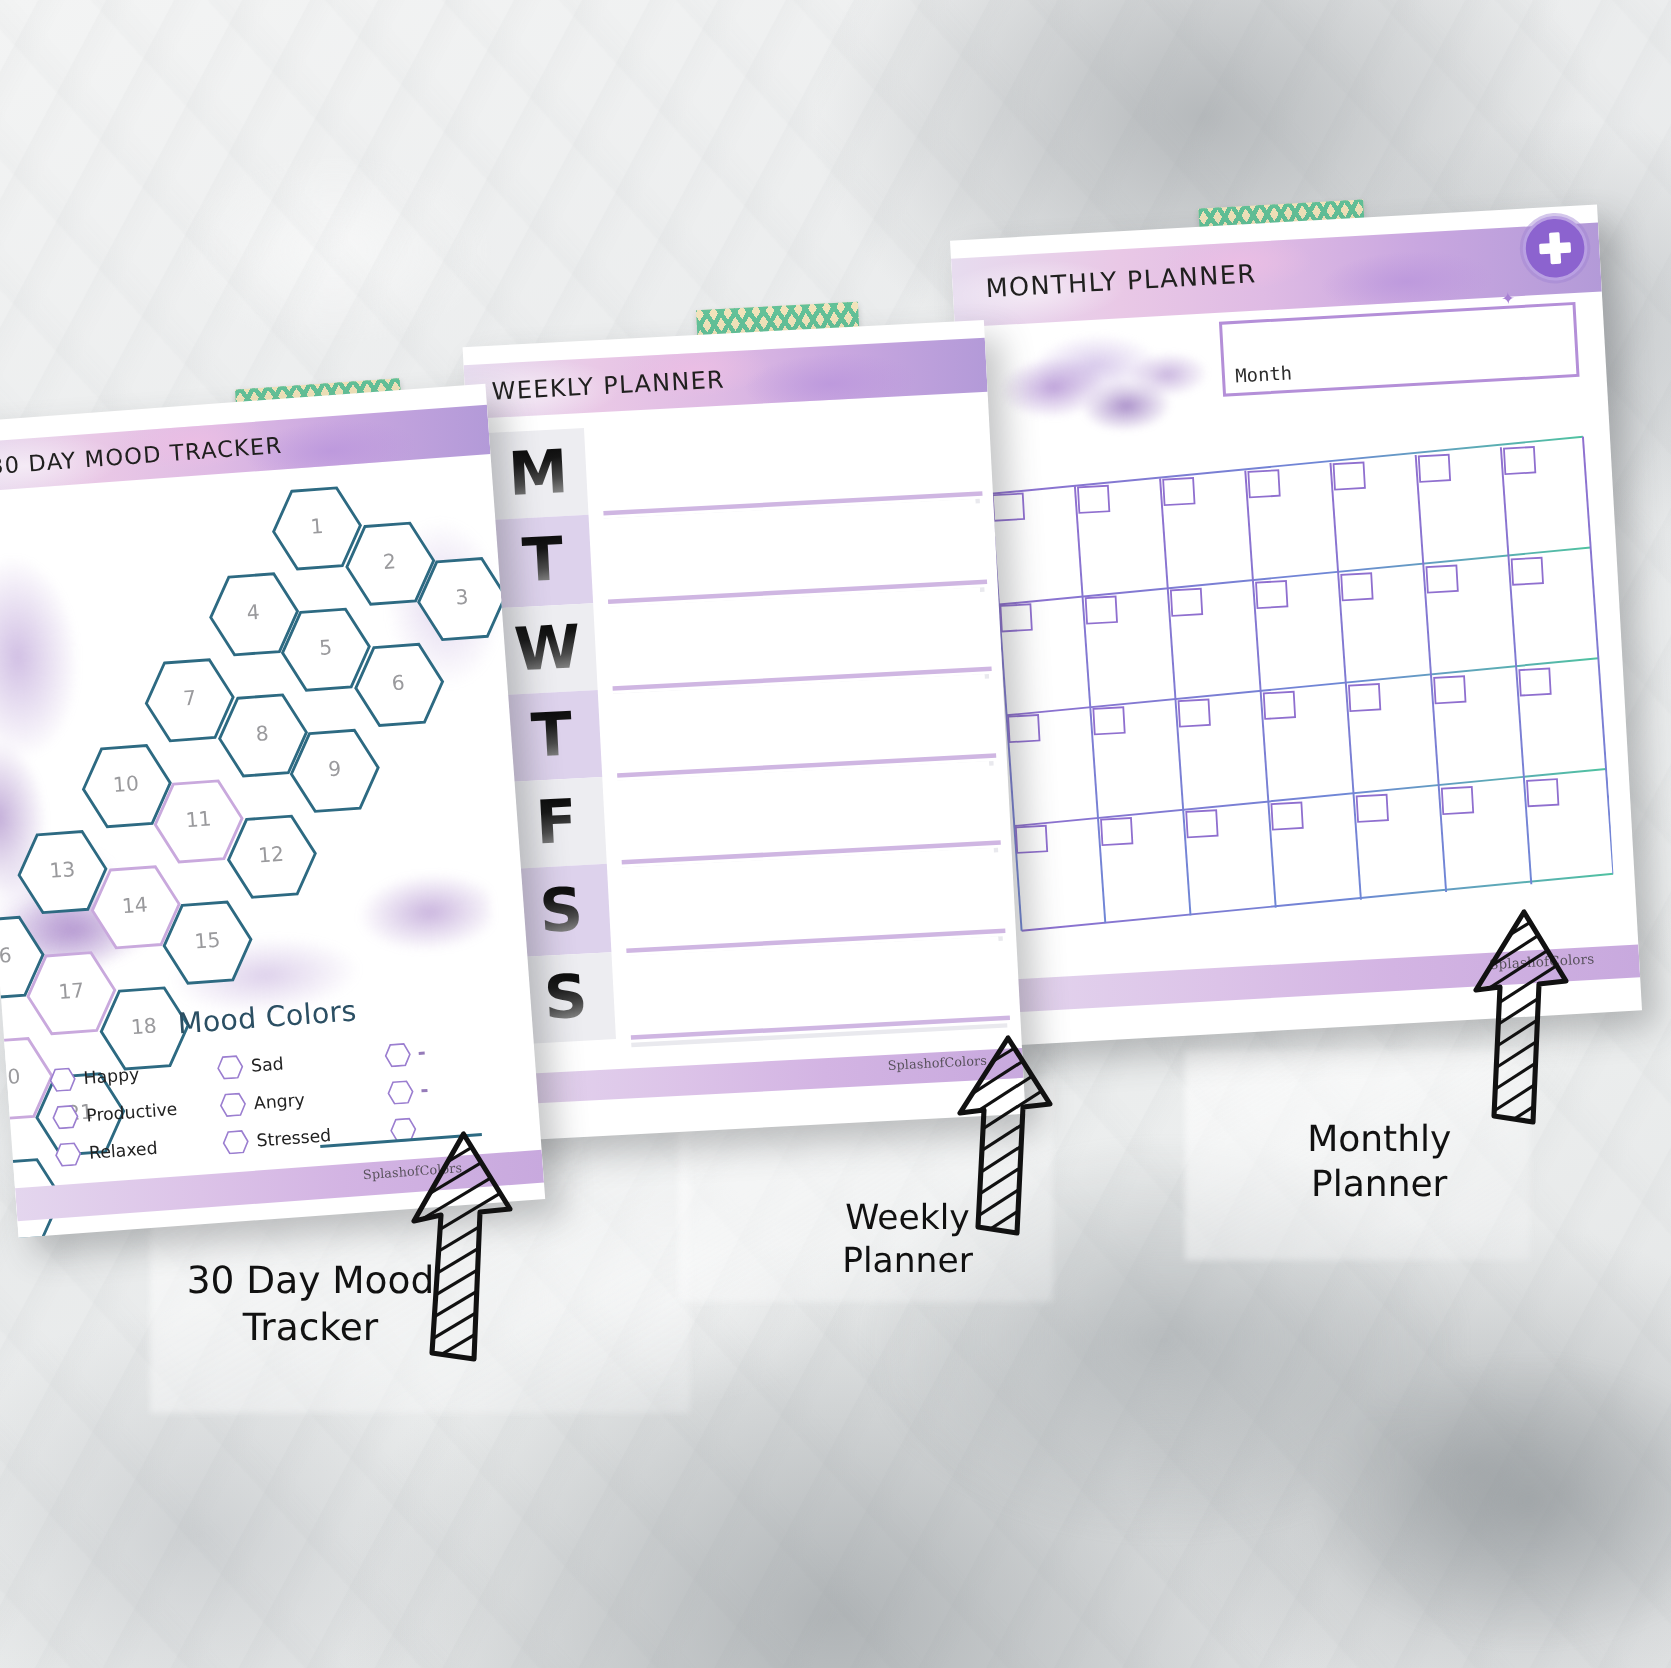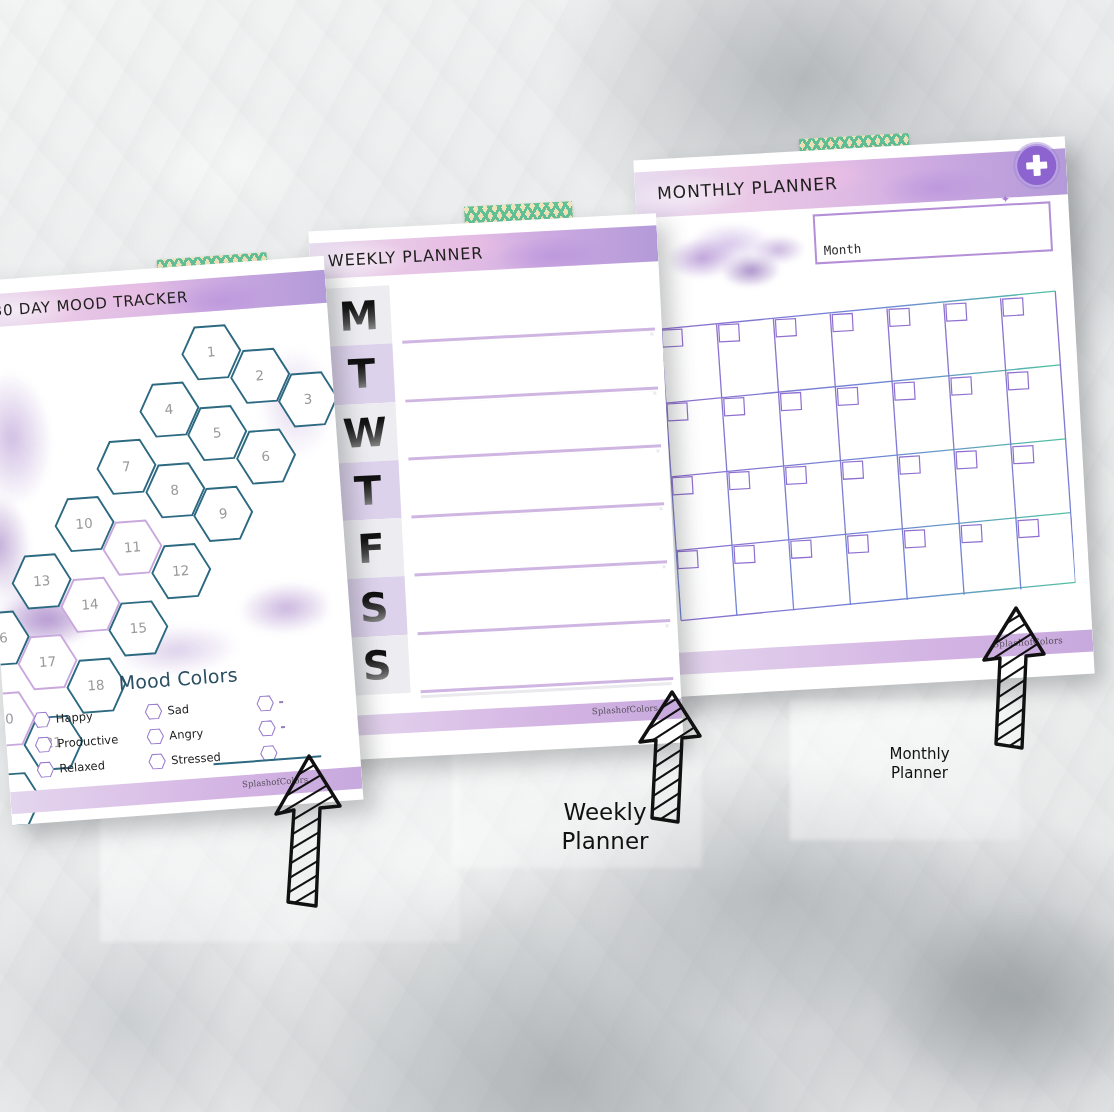--- a/index.html
+++ b/index.html
@@ -333,21 +333,21 @@
   .caption {
     position: absolute;
     font-family: "DejaVu Sans", sans-serif;
     color: #111;
     text-align: center;
     line-height: 1.24;
     white-space: pre-line;
   }
   #caption-mood    { left: 92px;  top: 838px; width: 230px; font-size: 25px; }
   #caption-weekly  { left: 520px; top: 798px; width: 170px; font-size: 23px; }
-  #caption-monthly { left: 832px; top: 745px; width: 175px; font-size: 15px; }
+  #caption-monthly { left: 832px; top: 745px; width: 175px; font-size: 24px; }
 </style>
 </head>
 <body>
 
 <div id="stage">
 
   <div class="bg-layer" id="bg-marble-a"></div>
   <div class="bg-layer" id="bg-marble-b"></div>
   <div class="bg-layer" id="bg-marble-c"></div>
   <div id="bg-swirl"></div>
@@ -816,18 +816,20 @@
           <path d="M-10,128 L80,70"></path>
             <path d="M-10,142 L80,84"></path>
           <path d="M-10,156 L80,98"></path>
             <path d="M-10,170 L80,112"></path>
         </g>
       </g>
       <path d="M40,4 L8,56 L24,54 L20,140 L46,144 L50,52 L68,50 Z" fill="none" stroke="#111" stroke-width="3.4" stroke-linejoin="round"></path>
     </svg>
   </div>
 
+  <div class="caption" id="caption-mood">30 Day Mood
+Tracker</div>
   <div class="caption" id="caption-weekly">Weekly
 Planner</div>
   <div class="caption" id="caption-monthly">Monthly
 Planner</div>
 
 </div>
 
 </body></html>

